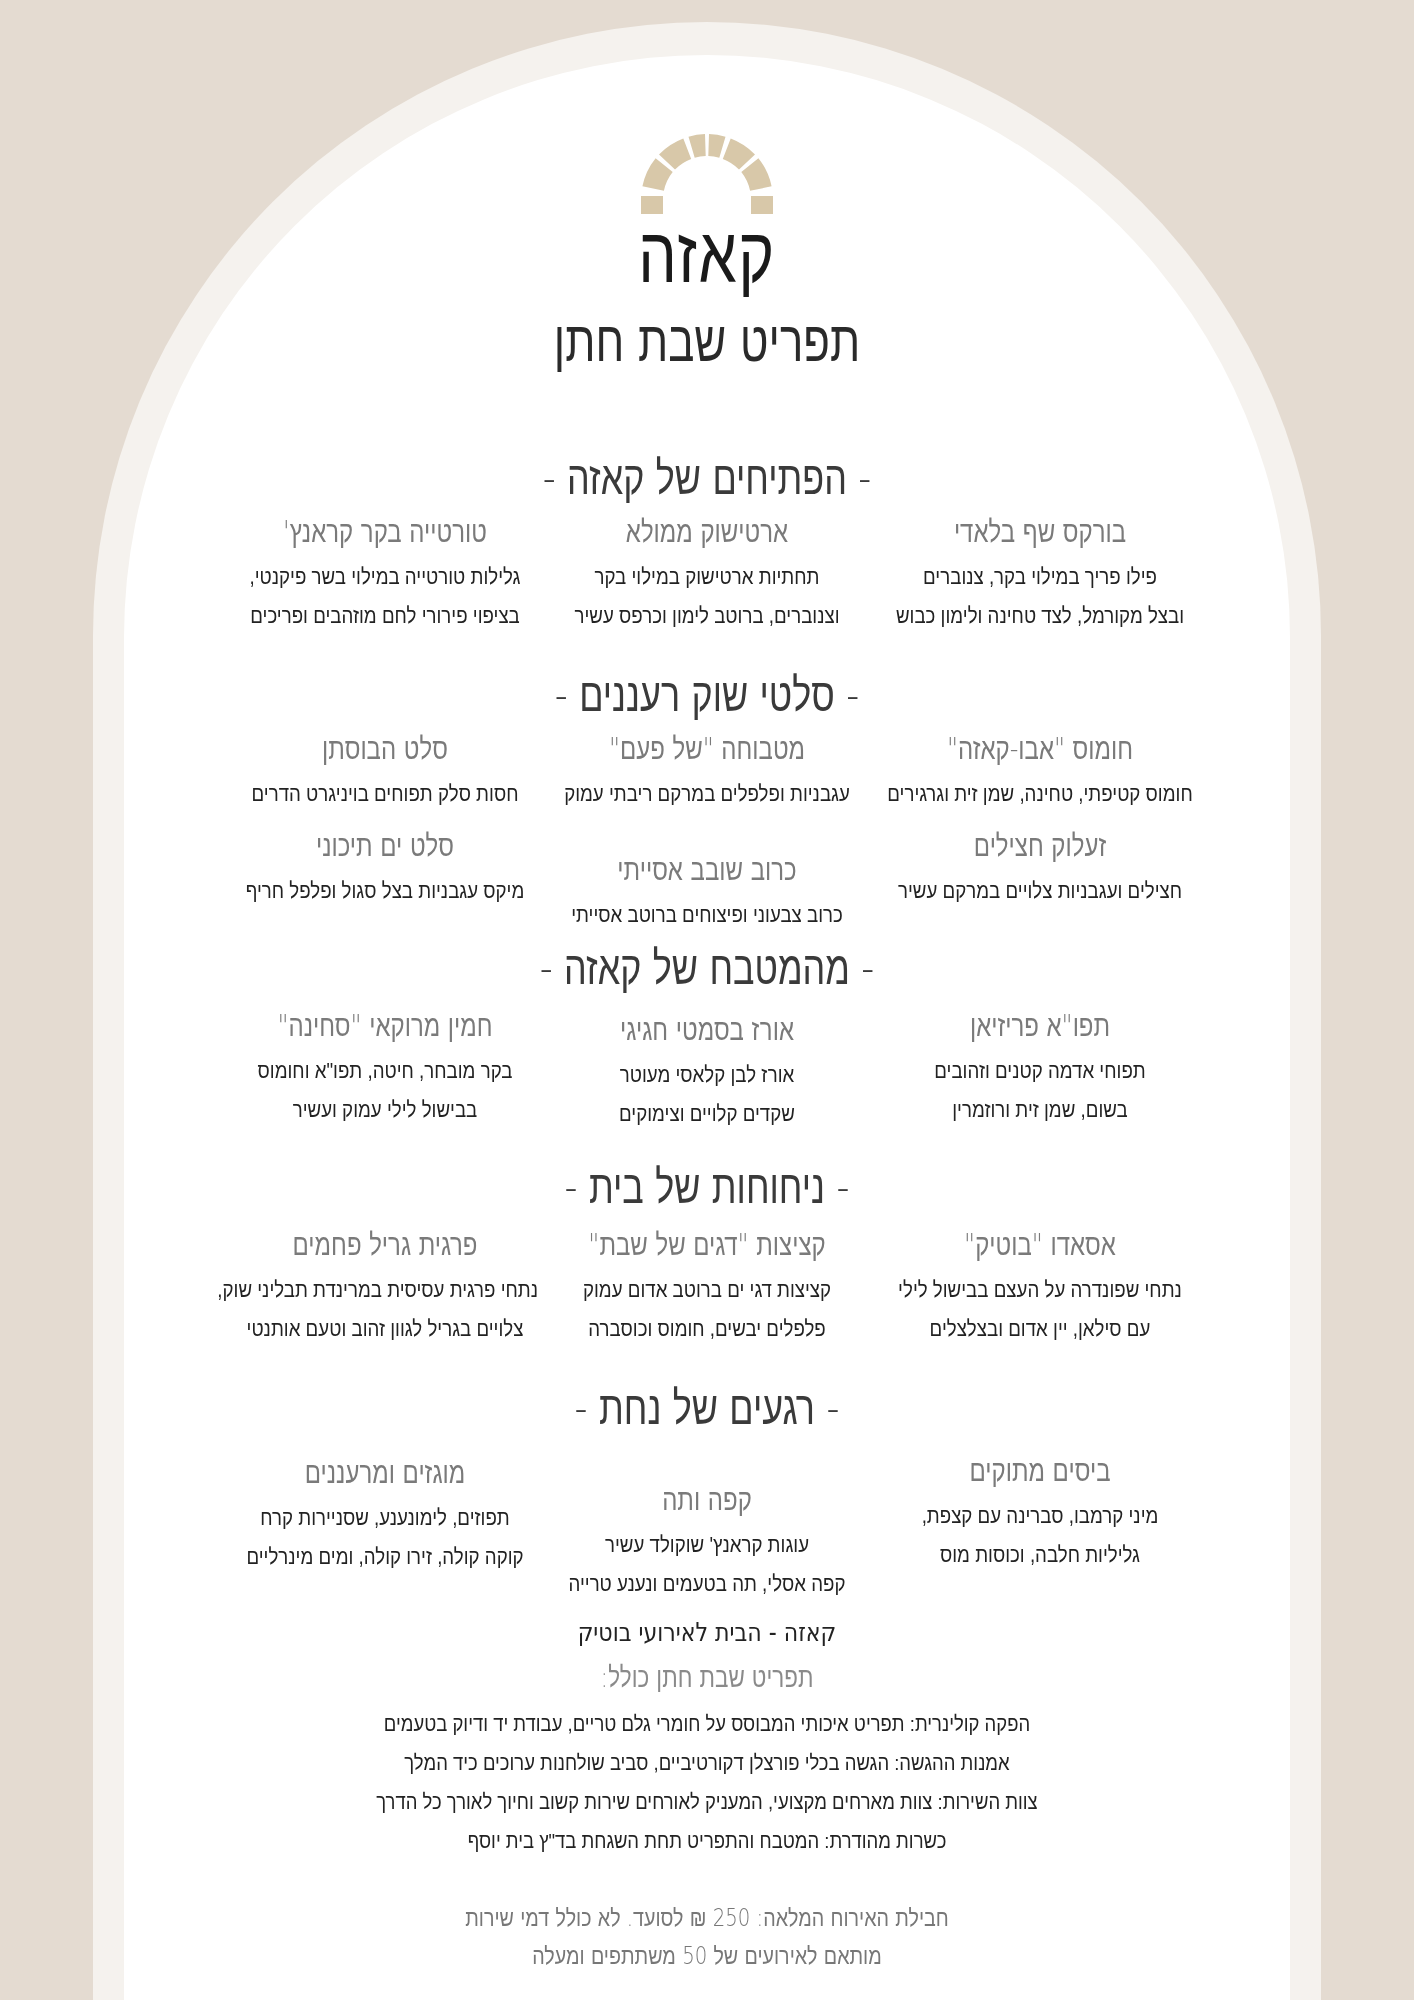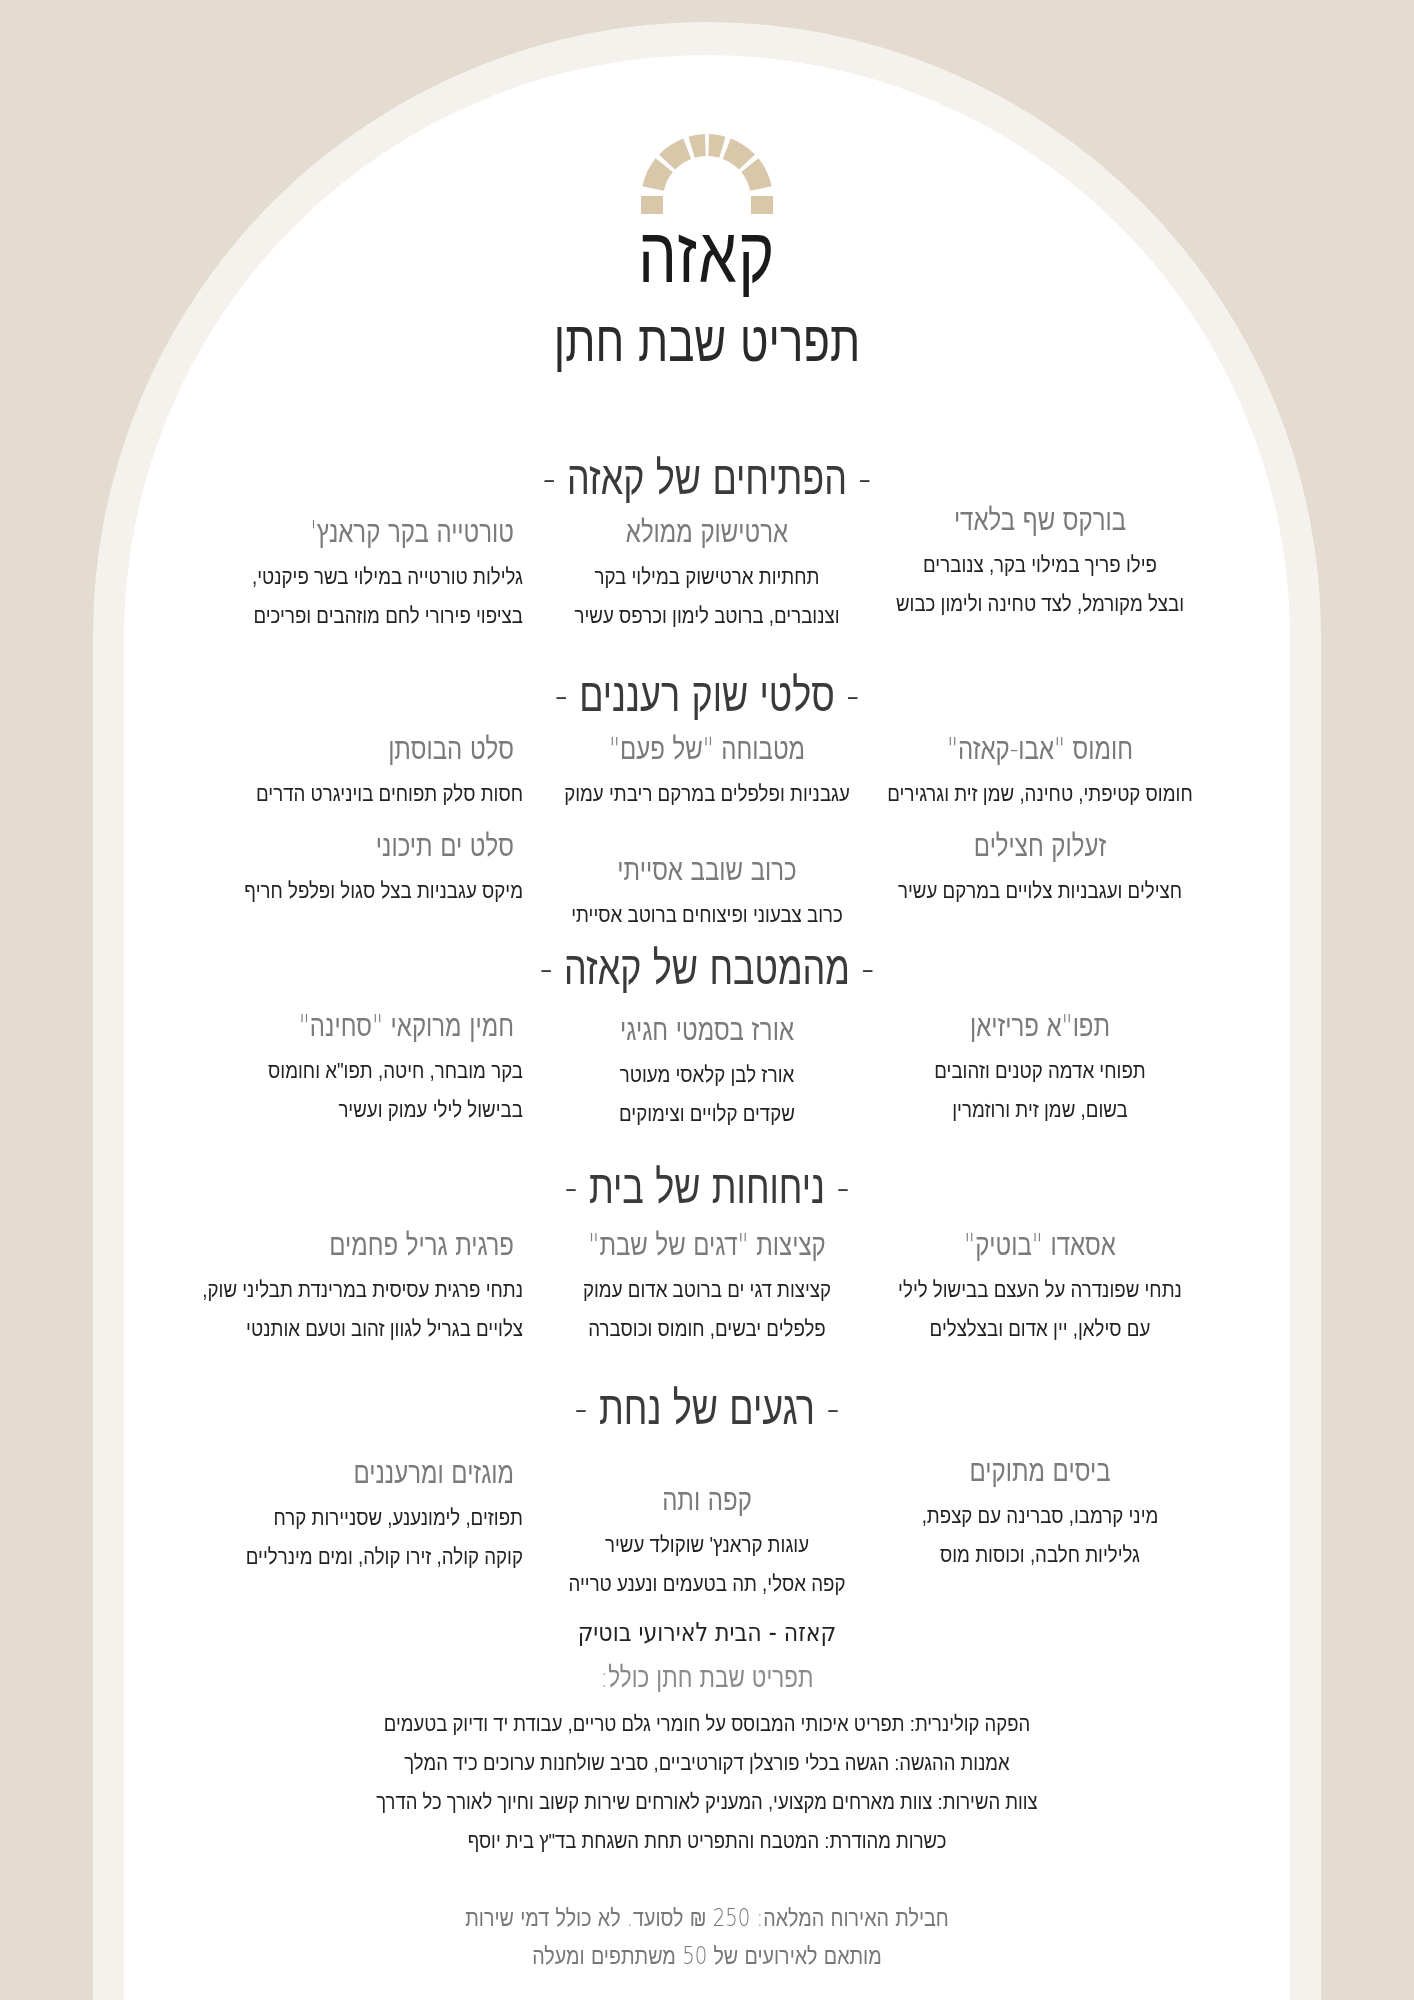--- a/index.html
+++ b/index.html
@@ -27,21 +27,21 @@
     top:305px; font-size:56px; line-height:74px; color:#2a2a2a; font-weight:200;
     transform:scaleX(0.78); transform-origin:center;
   }
   .sec-h {
     font-size:46px; line-height:60px; color:#3a3a3a; font-weight:200;
     transform:scaleX(0.78); transform-origin:center;
   }
   .col { position:absolute; width:360px; text-align:center; direction:rtl; }
   .col.c-right { left:860px; }
   .col.c-mid { left:527px; }
-  .col.c-left { left:190px;text-align:right; }
+  .col.c-left { left:205px; }
   .name {
     font-size:30px; line-height:40px; color:#7a7a7a; font-weight:200;
     transform:scaleX(0.8); transform-origin:center; white-space:nowrap;
   }
   .desc {
     font-family:"Liberation Sans Narrow","Liberation Sans", sans-serif;
     font-size:22px; line-height:39px; color:#222; white-space:nowrap;
     transform:scaleX(0.85); transform-origin:center;
   }
   .foot-title { font-size:26px; line-height:40px; color:#222; transform:scaleX(0.85); }
@@ -71,21 +71,21 @@
     <path d="M72.0,8.0 A66,66 0 0 1 88.5,10.7 L82.3,31.8 A44,44 0 0 0 71.3,30.0 Z"></path>
     <path d="M93.7,12.4 A66,66 0 0 1 118.0,28.4 L102.0,43.6 A44,44 0 0 0 85.8,33.0 Z"></path>
     <path d="M121.4,32.2 A66,66 0 0 1 134.6,60.3 L113.1,64.8 A44,44 0 0 0 104.3,46.0 Z"></path>
   </g>
 </svg>
 
 <div class="abs brand">קאזה</div>
 <div class="abs subtitle">תפריט שבת חתן</div>
 
 <div class="abs sec-h" style="top:448px">- הפתיחים של קאזה -</div>
-<div class="col c-right" style="top:500px">
+<div class="col c-right" style="top:512px">
   <div class="name">בורקס שף בלאדי</div>
   <div class="desc" style="margin-top:5px">פילו פריך במילוי בקר, צנוברים</div>
   <div class="desc">ובצל מקורמל, לצד טחינה ולימון כבוש</div>
 </div>
 <div class="col c-mid" style="top:512px">
   <div class="name">ארטישוק ממולא</div>
   <div class="desc" style="margin-top:5px">תחתיות ארטישוק במילוי בקר</div>
   <div class="desc">וצנוברים, ברוטב לימון וכרפס עשיר</div>
 </div>
 <div class="col c-left" style="top:512px">

